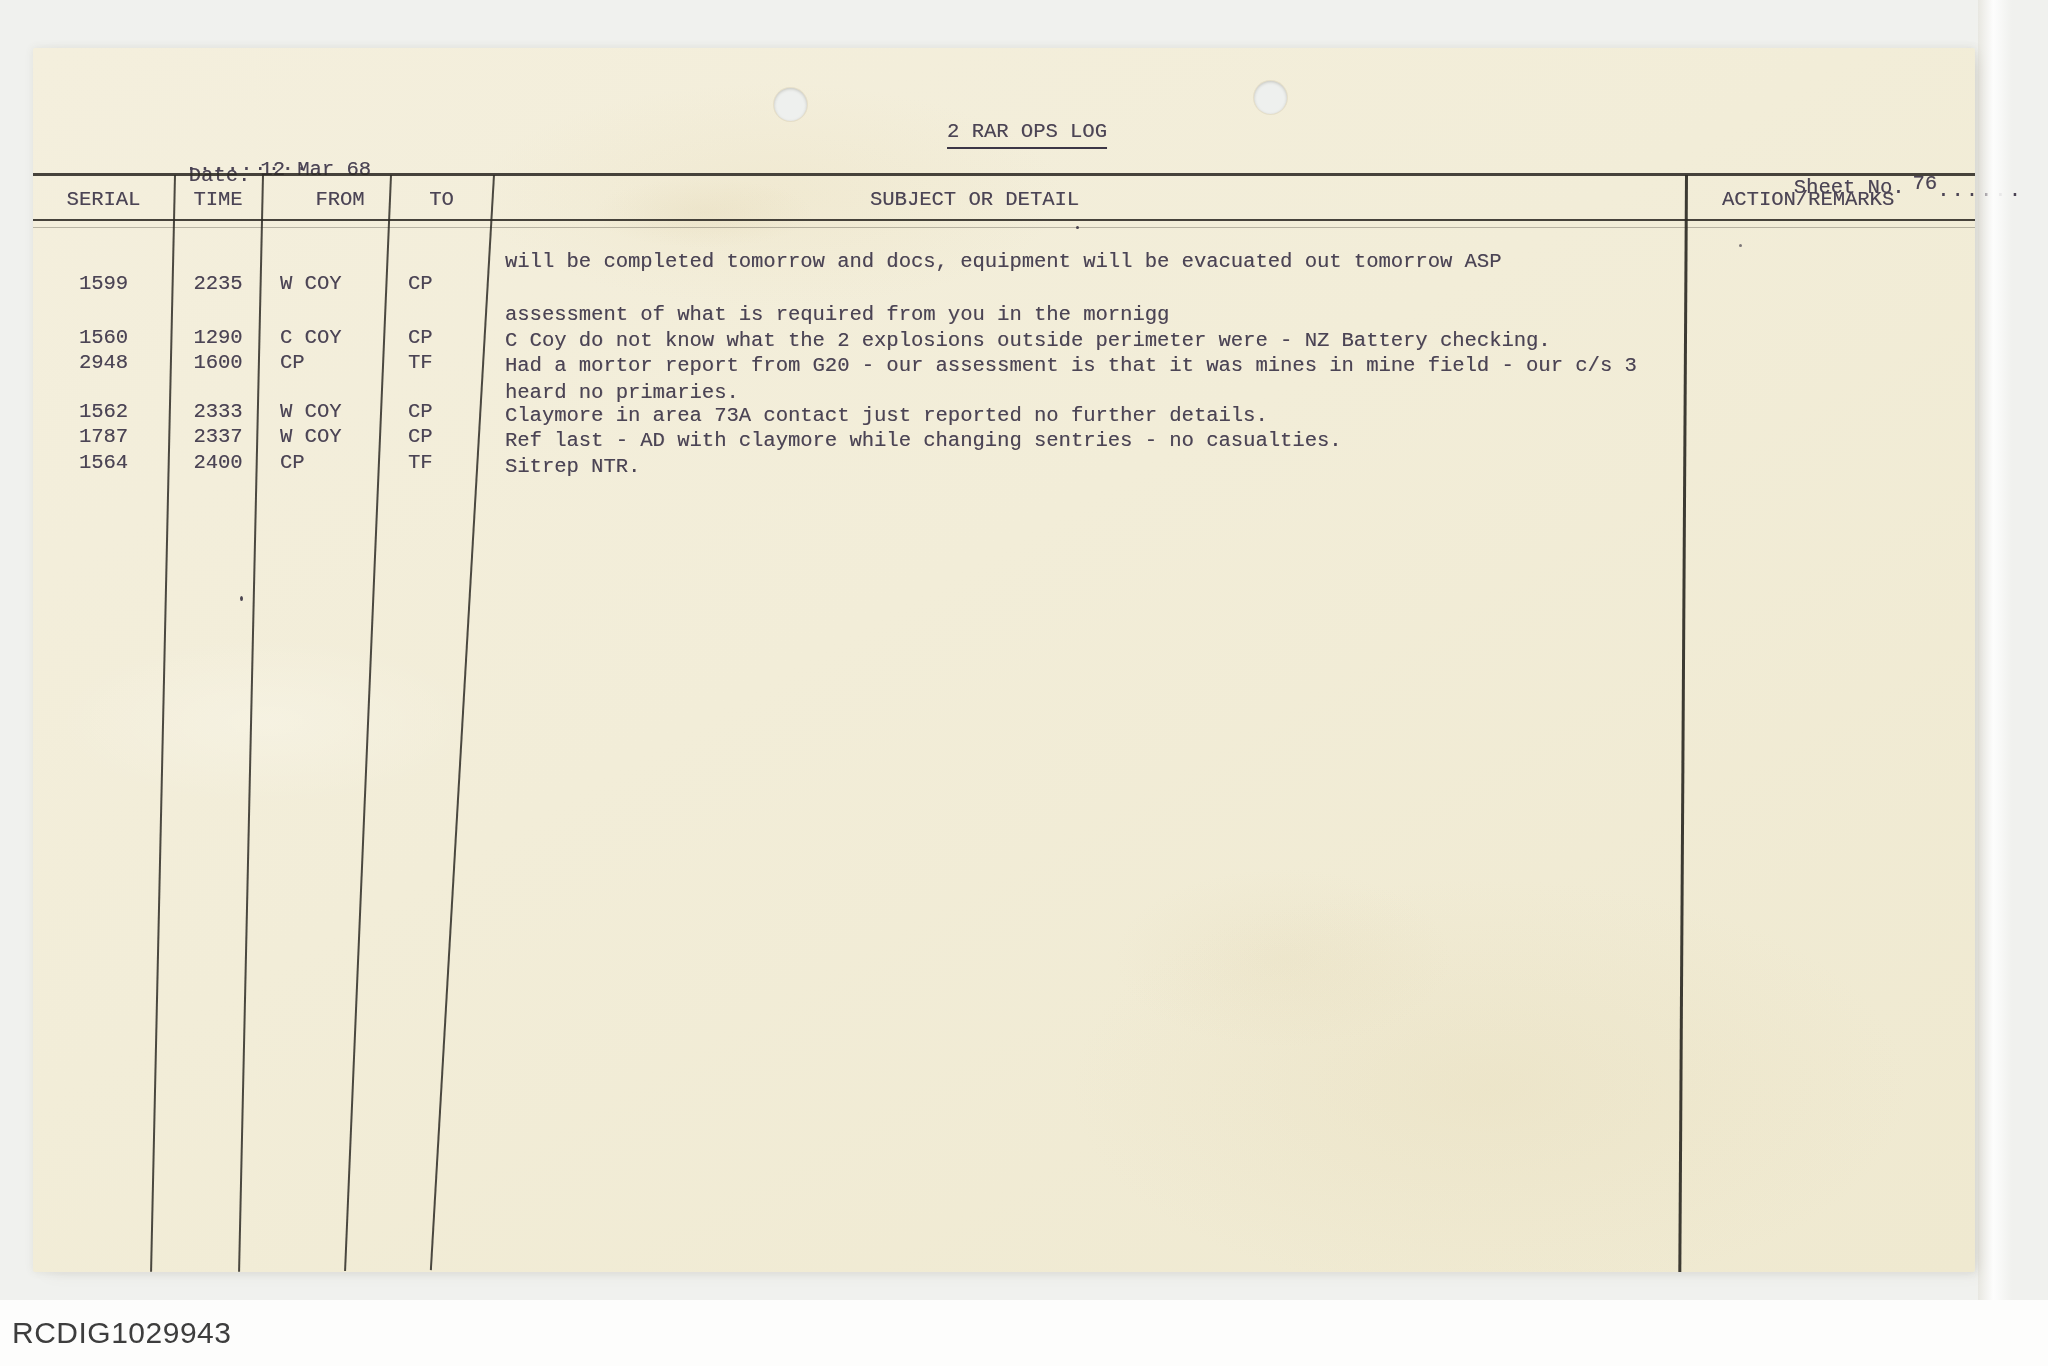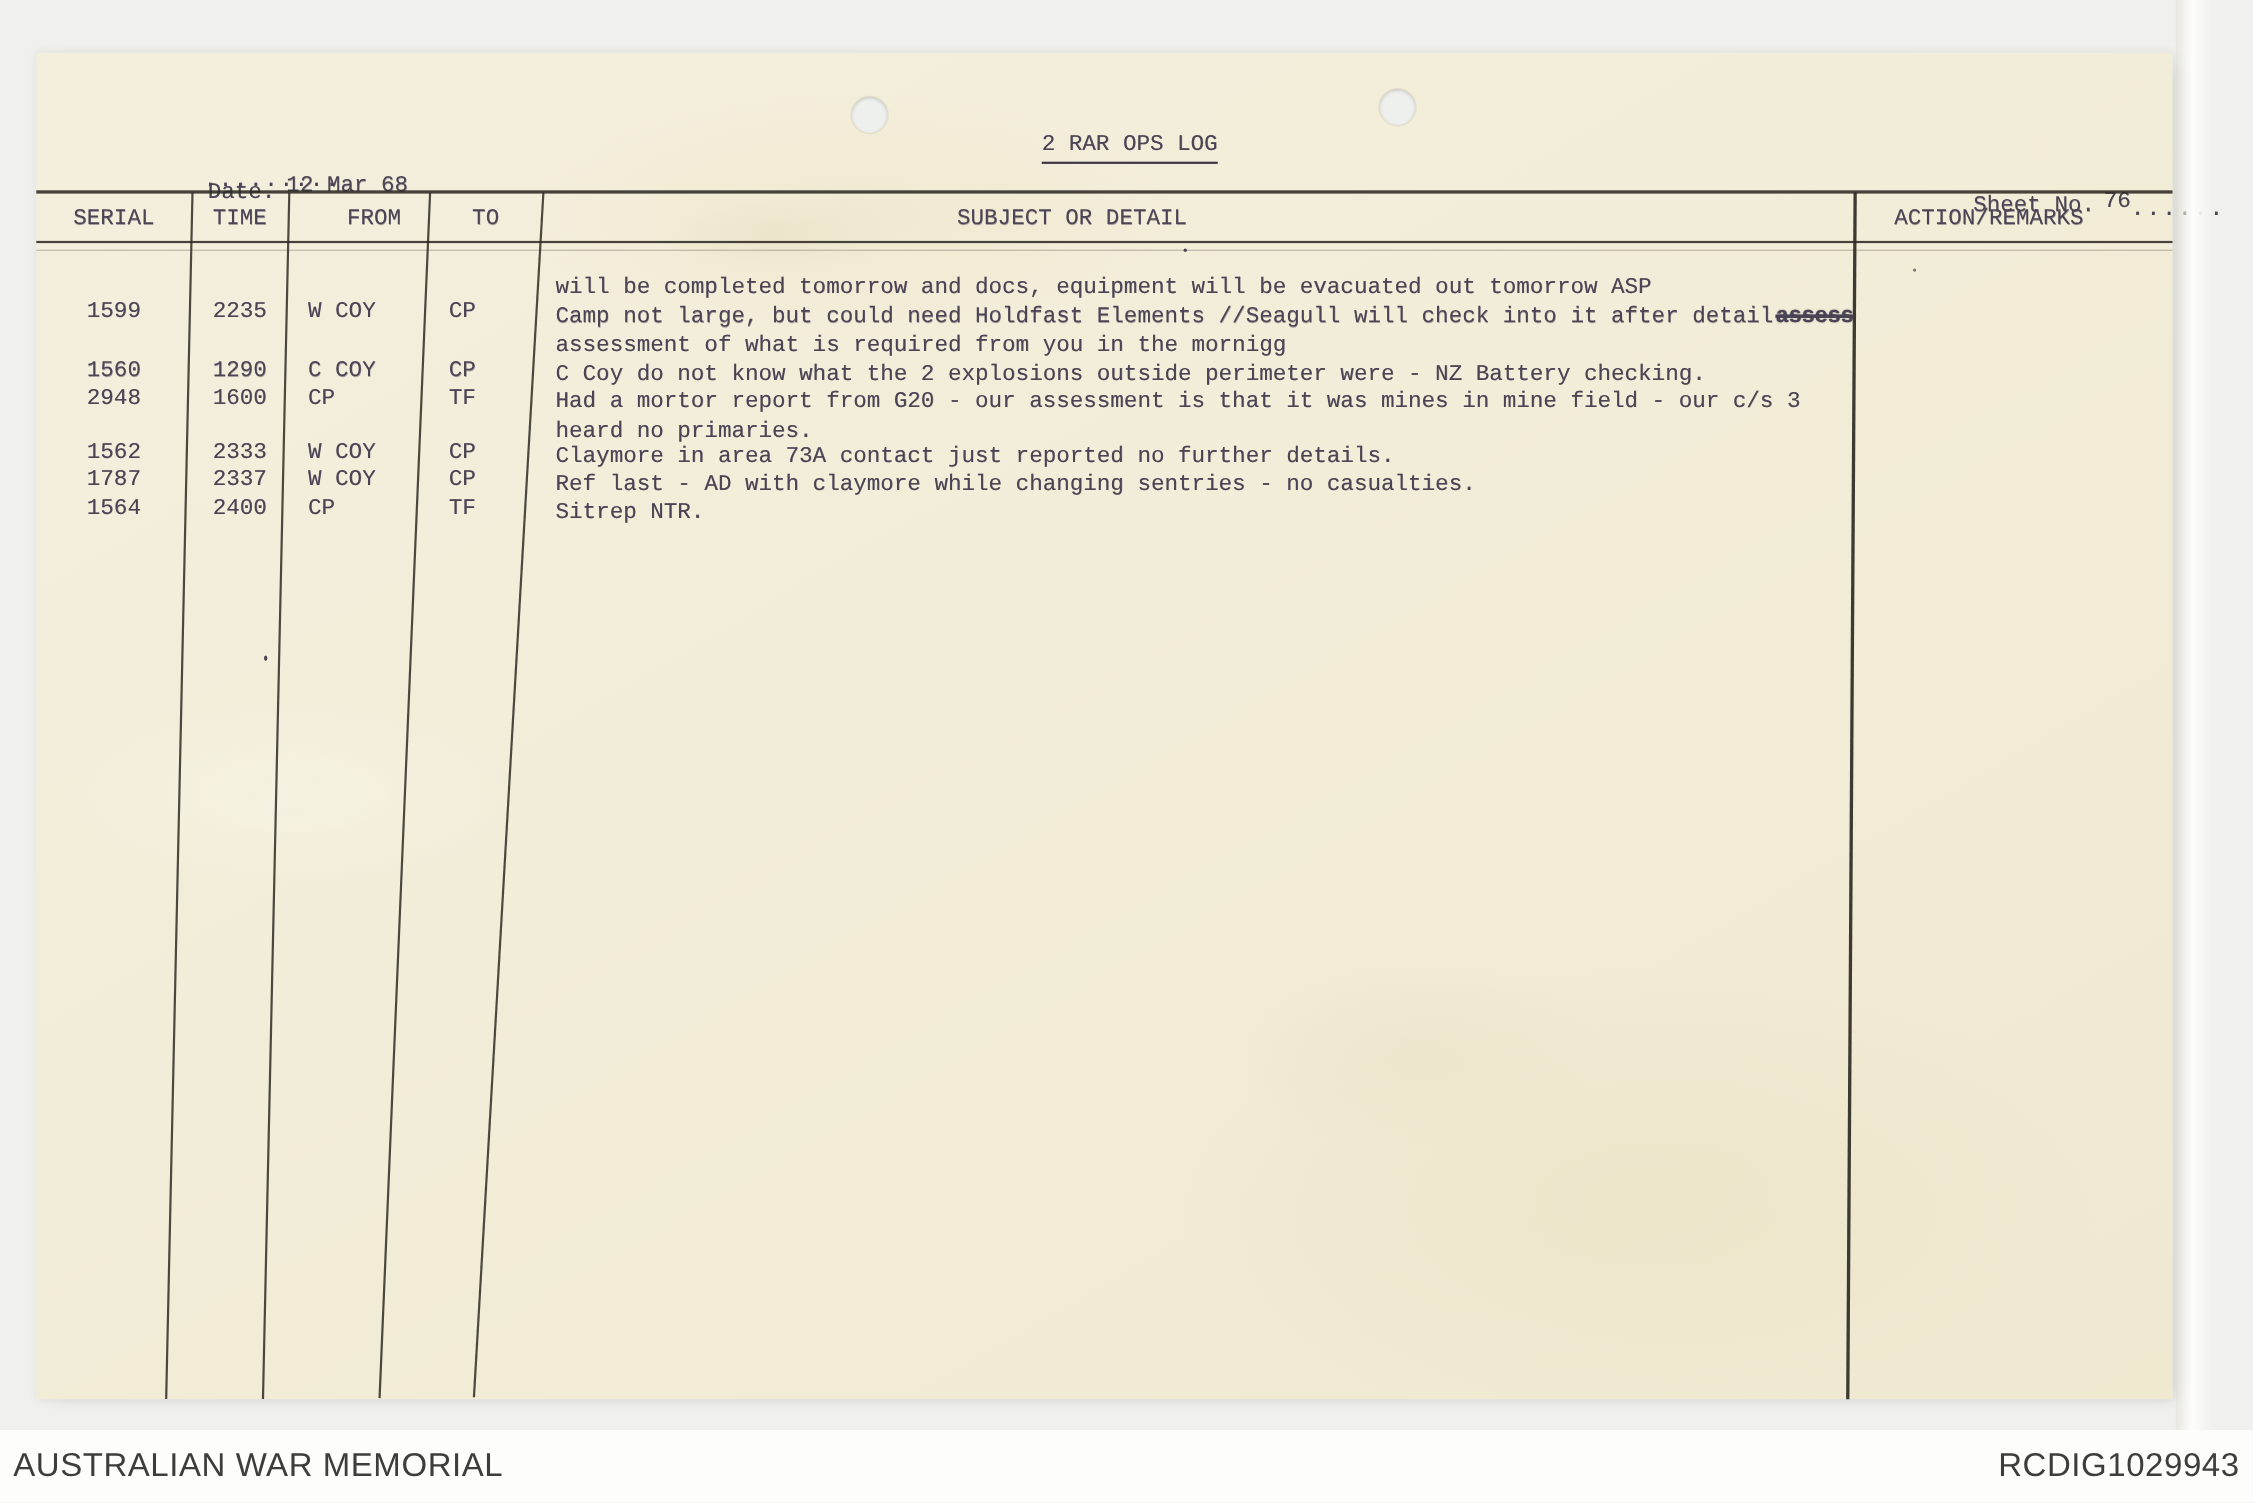--- a/index.html
+++ b/index.html
@@ -114,21 +114,20 @@
     <div class="hcell hc-to typed">TO</div>
     <div class="hcell hc-subject typed">SUBJECT OR DETAIL</div>
     <div class="hcell hc-action typed">ACTION/REMARKS</div>
 
     <div id="rows">
         <div class="cell typed" style="left: 0px; top: 224px; width: 141px; text-align: center;">1599</div>
         <div class="cell typed" style="left: 141px; top: 224px; width: 88px; text-align: center;">2235</div>
         <div class="cell typed" style="left: 247px; top: 224px;">W COY</div>
         <div class="cell typed" style="left: 375px; top: 224px;">CP</div>
         <div class="cell typed" style="left: 472px; top: 202px;">will be completed tomorrow and docs, equipment will be evacuated out tomorrow ASP</div>
-        <div class="cell typed" style="left: 472px; top: 228.5px;">Camp not large, but could need Holdfast Elements //Seagull will check into it after detail<span class="strike">assess</span></div>
         <div class="cell typed" style="left: 472px; top: 255px;">assessment of what is required from you in the mornigg</div>
         <div class="cell typed" style="left: 0px; top: 278px; width: 141px; text-align: center;">1560</div>
         <div class="cell typed" style="left: 141px; top: 278px; width: 88px; text-align: center;">1290</div>
         <div class="cell typed" style="left: 247px; top: 278px;">C COY</div>
         <div class="cell typed" style="left: 375px; top: 278px;">CP</div>
         <div class="cell typed" style="left: 472px; top: 281px;">C Coy do not know what the 2 explosions outside perimeter were - NZ Battery checking.</div>
         <div class="cell typed" style="left: 0px; top: 303px; width: 141px; text-align: center;">2948</div>
         <div class="cell typed" style="left: 141px; top: 303px; width: 88px; text-align: center;">1600</div>
         <div class="cell typed" style="left: 247px; top: 303px;">CP</div>
         <div class="cell typed" style="left: 375px; top: 303px;">TF</div>
@@ -152,16 +151,15 @@
       </div>
 
     <div class="speck sp1"></div>
     <div class="speck sp2"></div>
     <div class="speck sp3"></div>
   </div>
 
   <div class="edge-strip"></div>
 
   <div class="footer-band">
-    <span>AUSTRALIAN WAR MEMORIAL</span>
     <span>RCDIG1029943</span>
   </div>
 </div>
 
 </body></html>

